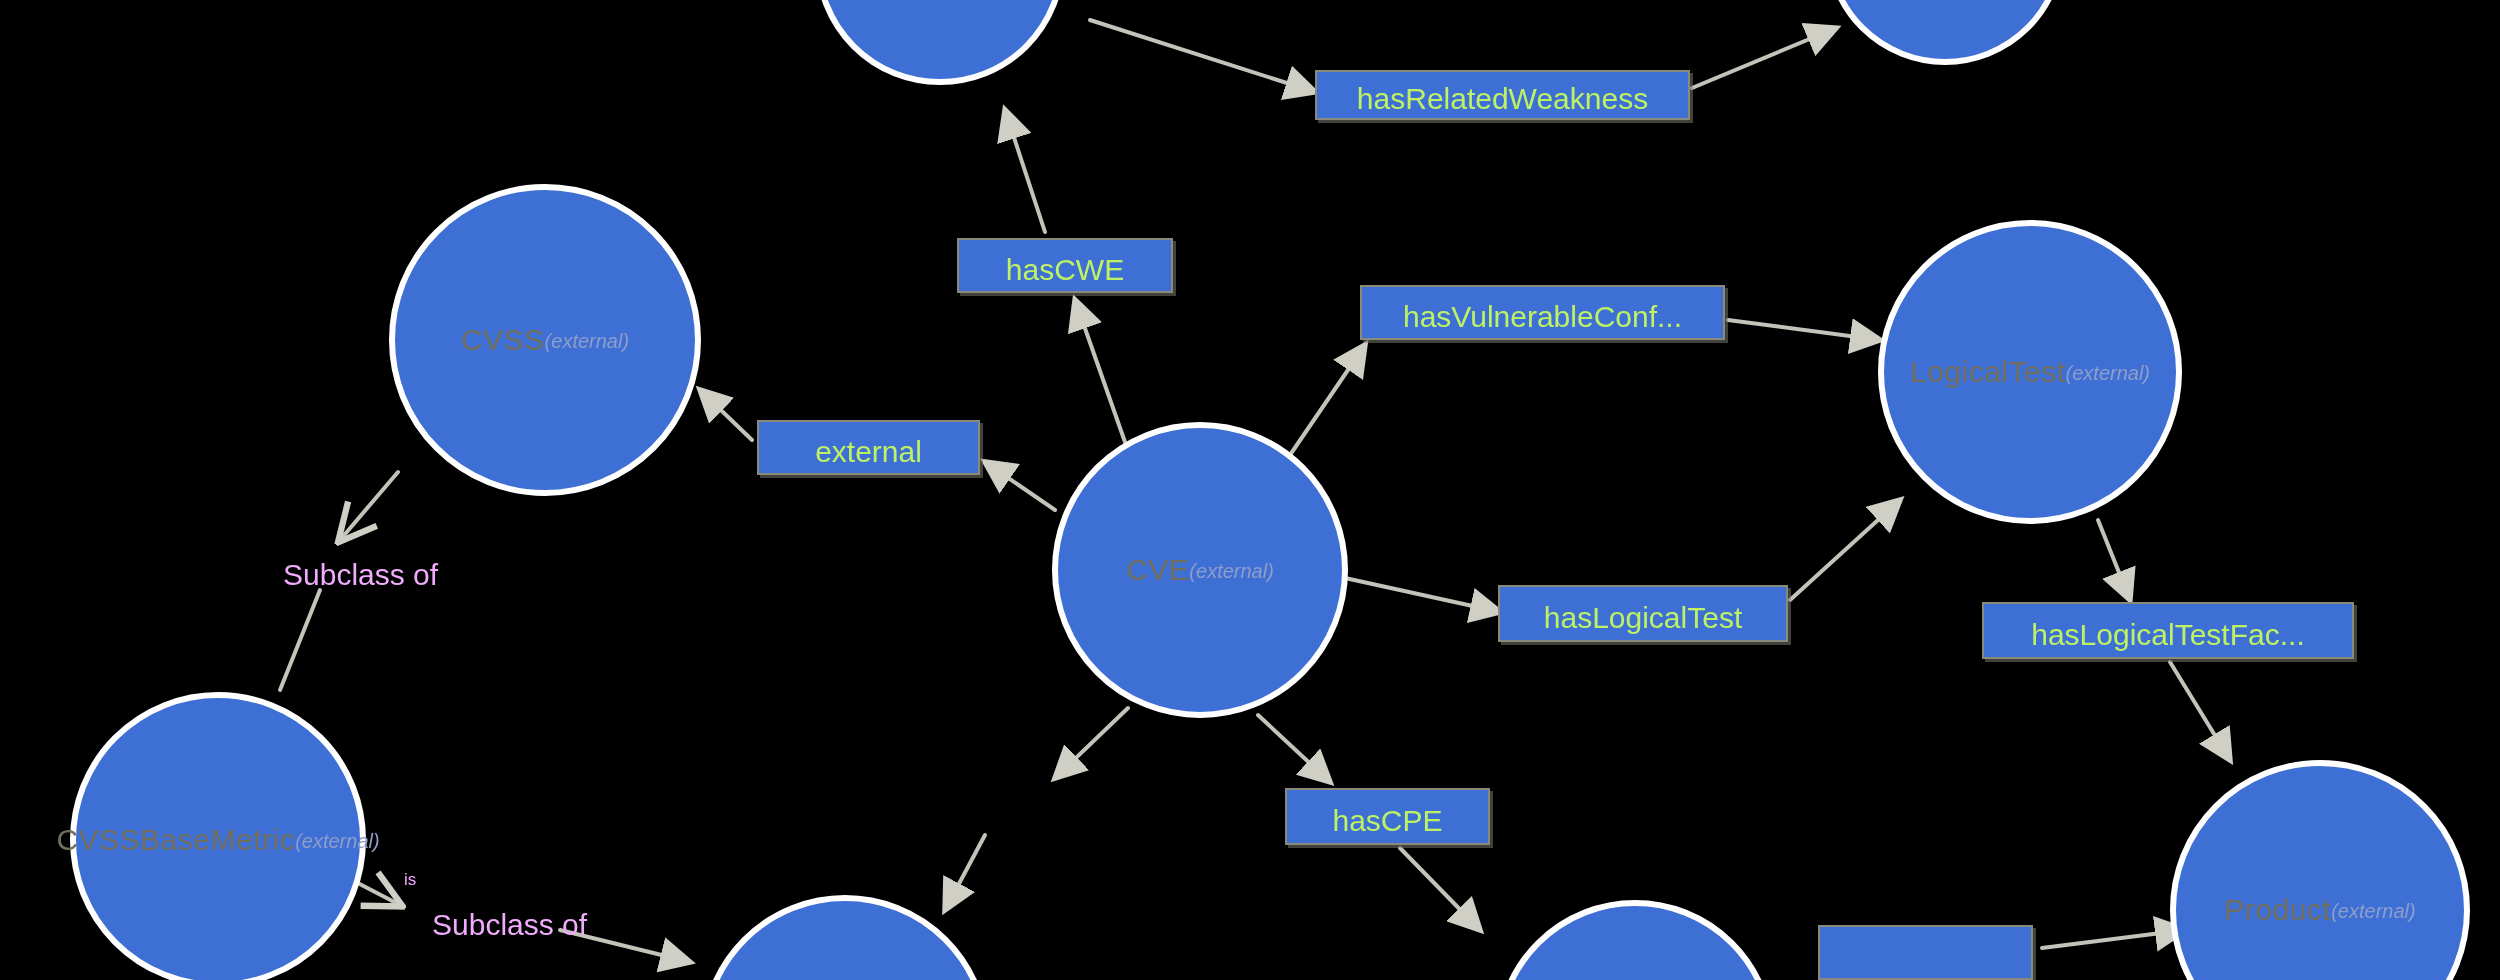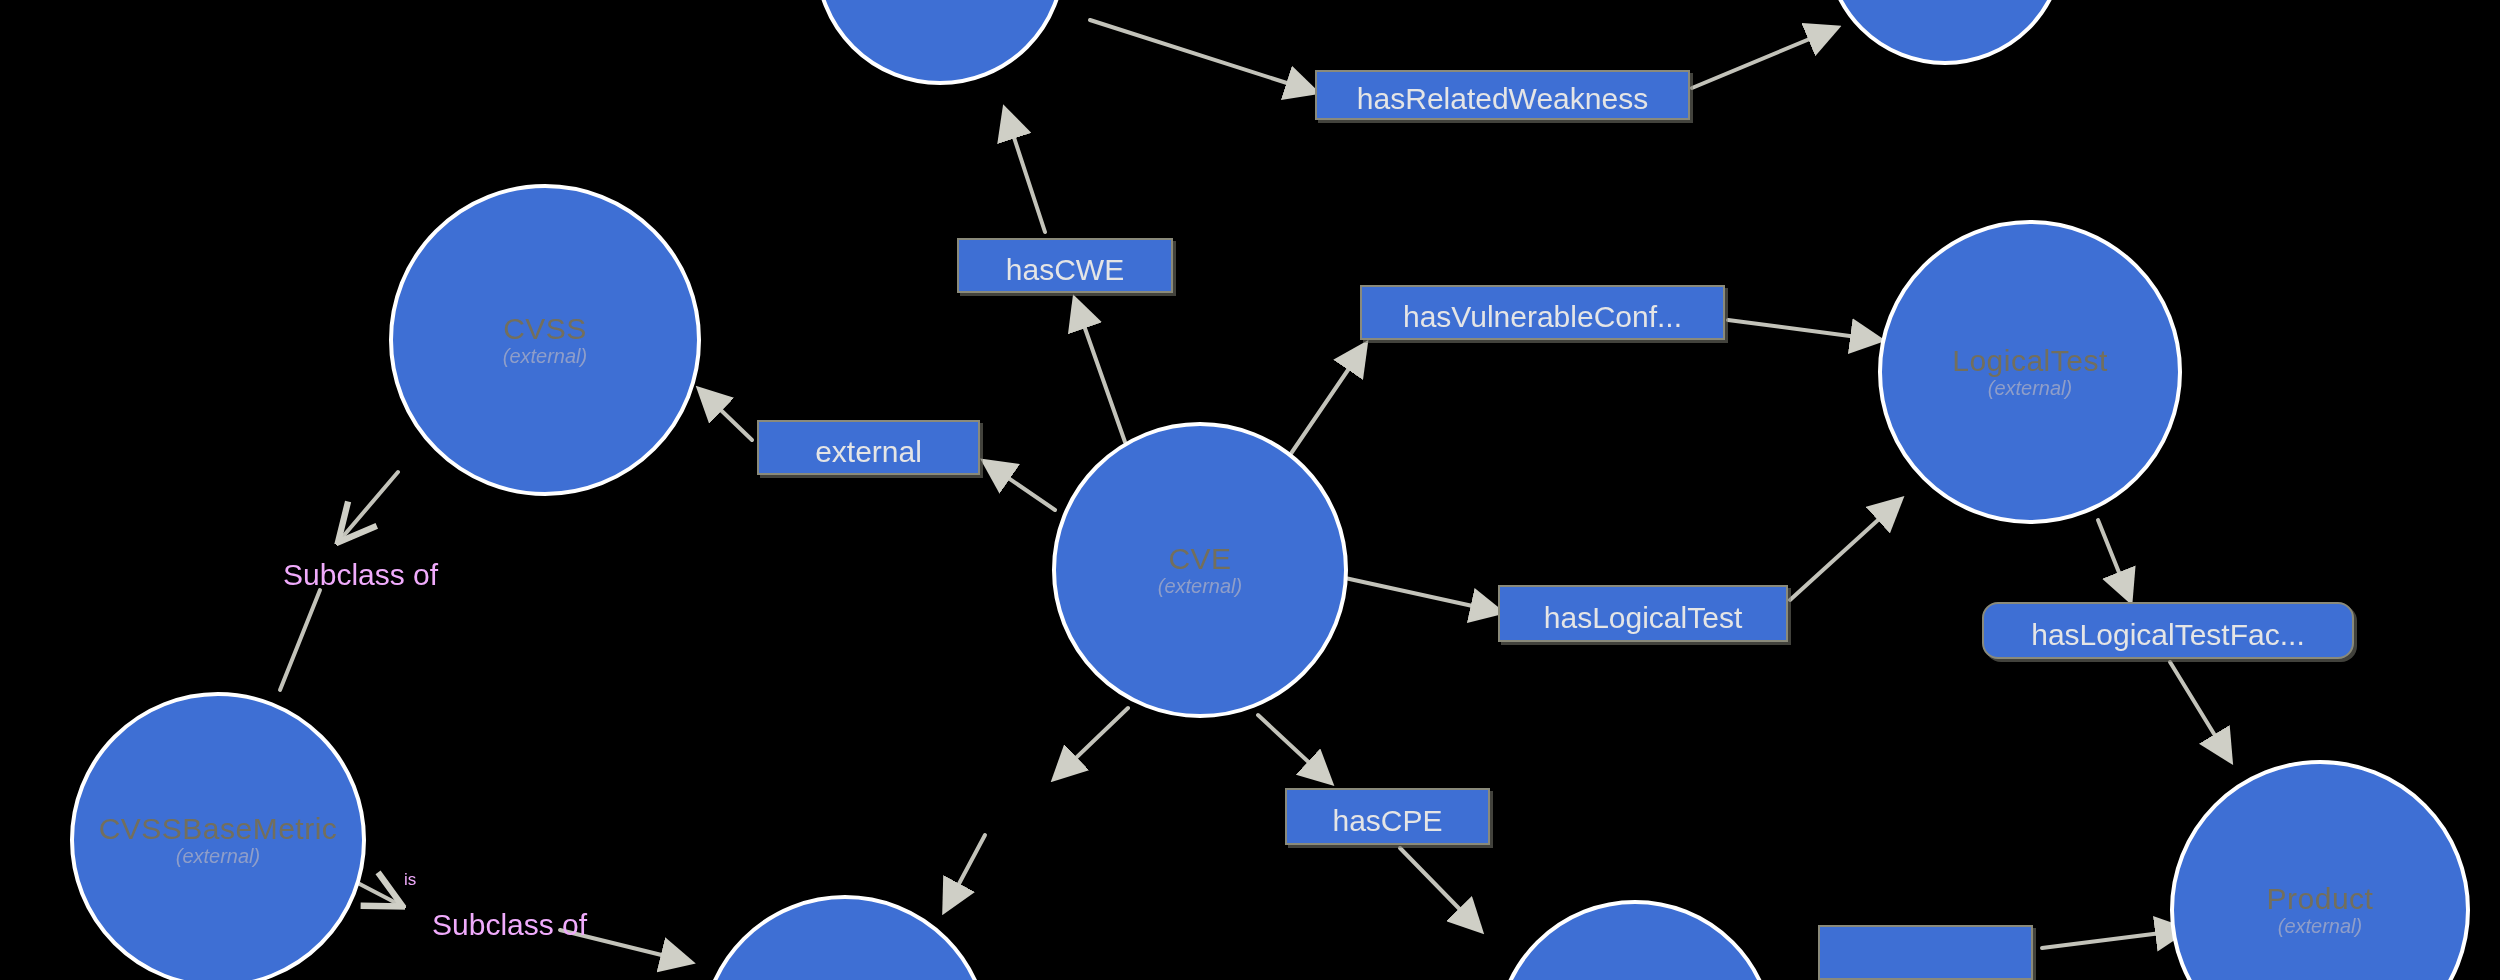--- a/index.html
+++ b/index.html
@@ -10,24 +10,24 @@
     background:#000000;
     overflow:hidden;
     font-family:"Liberation Sans", sans-serif;
   }
   #edges{position:absolute;left:0;top:0;width:2500px;height:980px;}
 
   .node{
     position:absolute;
     border-radius:50%;
     background:#3e6fd4;
-    border:4px solid #ffffff;
+    border:6px solid #ffffff;
     box-sizing:border-box;
     display:flex;
-    flex-direction:column;
+    flex-direction:row;
     align-items:center;
     justify-content:center;
     text-align:center;
     color:#6d6d5a;
     line-height:1.05;
     z-index:3;
   }
   .node .n-title{
     font-size:30px;
     letter-spacing:.5px;
@@ -39,21 +39,21 @@
     color:#8f9ec9;
     margin-top:2px;
     white-space:nowrap;
     font-style:italic;
   }
 
   .edge-label{
     position:absolute;
     background:#3e6fd4;
     border:2px solid #8a8a7a;
-    color:#e5e5e5;
+    color:#bef264;
     font-size:30px;
     padding:16px 12px 8px 12px;
     white-space:nowrap;
     box-sizing:border-box;
     z-index:4;
     box-shadow:3px 3px 0 rgba(120,120,110,.55);
   }
 
   .plain-label{
     position:absolute;
@@ -169,21 +169,21 @@
   <div class="edge-label" style="left:1315px;top:70px;width:375px;height:50px;display:flex;align-items:center;justify-content:center;">hasRelatedWeakness</div>
 
   <div class="edge-label" style="left:957px;top:238px;width:216px;height:55px;display:flex;align-items:center;justify-content:center;">hasCWE</div>
 
   <div class="edge-label" style="left:1360px;top:285px;width:365px;height:55px;display:flex;align-items:center;justify-content:center;">hasVulnerableConf...</div>
 
   <div class="edge-label" style="left:757px;top:420px;width:223px;height:55px;display:flex;align-items:center;justify-content:center;">external</div>
 
   <div class="edge-label" style="left:1498px;top:585px;width:290px;height:57px;display:flex;align-items:center;justify-content:center;">hasLogicalTest</div>
 
-  <div class="edge-label" style="left:1982px;top:602px;width:372px;height:57px;display:flex;align-items:center;justify-content:center;border-radius:16px;">hasLogicalTestFac...</div>
+  <div class="edge-label" style="left:1982px;top:602px;width:372px;height:57px;display:flex;align-items:center;justify-content:center;">hasLogicalTestFac...</div>
 
 
   <div class="edge-label" style="left:1285px;top:788px;width:205px;height:57px;display:flex;align-items:center;justify-content:center;">hasCPE</div>
 
   <div class="edge-label" style="left:1818px;top:925px;width:215px;height:55px;display:flex;align-items:center;justify-content:center;"></div>
 
   <div class="plain-label" style="left:283px;top:558px;">Subclass of</div>
 
   <div class="plain-label" style="left:432px;top:908px;">Subclass of</div>
 

